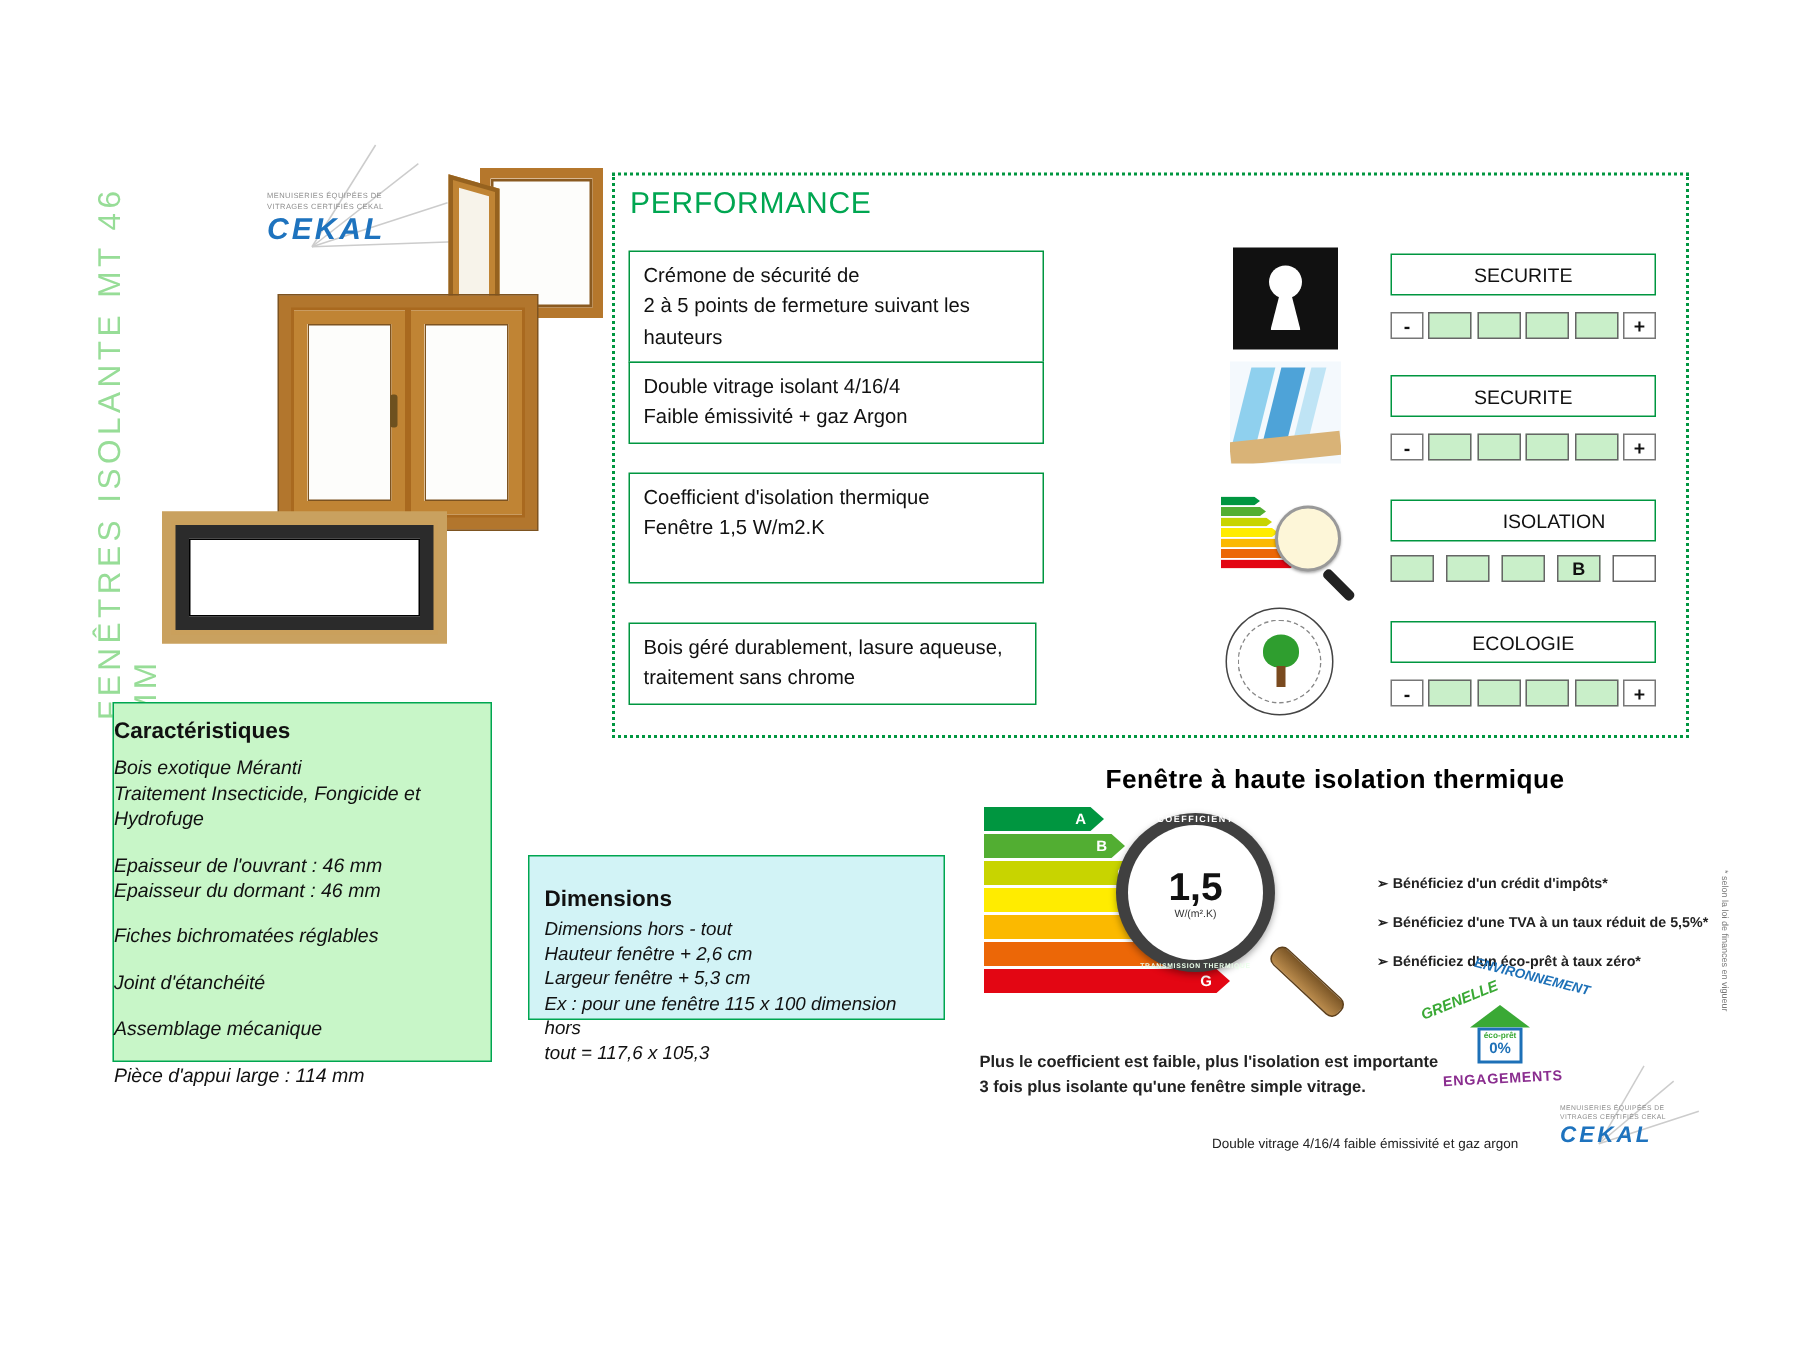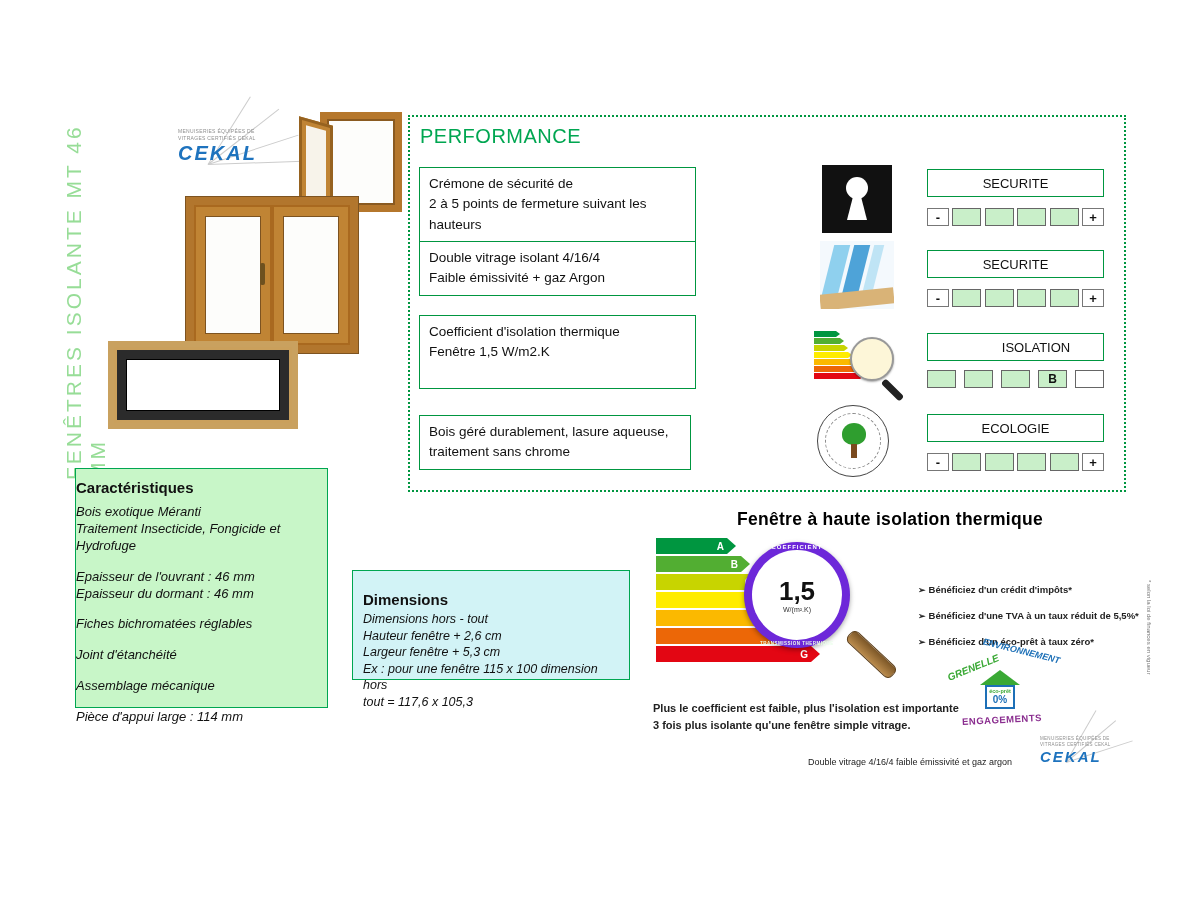--- a/index.html
+++ b/index.html
@@ -102,21 +102,21 @@
   .ebar{position:relative;height:16px;margin-bottom:2px;color:#fff;font-weight:700;font-size:10px;
     display:flex;align-items:center;justify-content:flex-end;padding-right:12px;box-sizing:border-box;
     clip-path:polygon(0 0,calc(100% - 9px) 0,100% 50%,calc(100% - 9px) 100%,0 100%);}
   .ebar:nth-child(1){width:80px;background:#009640;}
   .ebar:nth-child(2){width:94px;background:#52ae32;}
   .ebar:nth-child(3){width:108px;background:#c8d400;}
   .ebar:nth-child(4){width:122px;background:#ffec00;}
   .ebar:nth-child(5){width:136px;background:#fbb900;}
   .ebar:nth-child(6){width:150px;background:#ec6707;}
   .ebar:nth-child(7){width:164px;background:#e30613;}
-  .lens{position:absolute;left:88px;top:4px;width:106px;height:106px;border-radius:50%;background:#6d28d9;
+  .lens{position:absolute;left:88px;top:4px;width:106px;height:106px;border-radius:50%;background:#404040;
     box-shadow:0 2px 5px rgba(0,0,0,.35);}
   .lens-inner{position:absolute;inset:8px;background:#fff;border-radius:50%;display:flex;
     flex-direction:column;align-items:center;justify-content:center;}
   .lens-top{position:absolute;top:2px;width:100%;text-align:center;font-size:6px;color:#fff;
     font-weight:700;letter-spacing:1px;}
   .lens-bottom{position:absolute;bottom:2px;width:100%;text-align:center;font-size:4.5px;color:#eaffea;
     font-weight:700;letter-spacing:.5px;}
   .coef-value{font-size:26px;font-weight:700;color:#111;line-height:1;}
   .coef-unit{font-size:7px;color:#333;margin-top:2px;}
   .handle{position:absolute;left:186px;top:96px;width:13px;height:58px;

